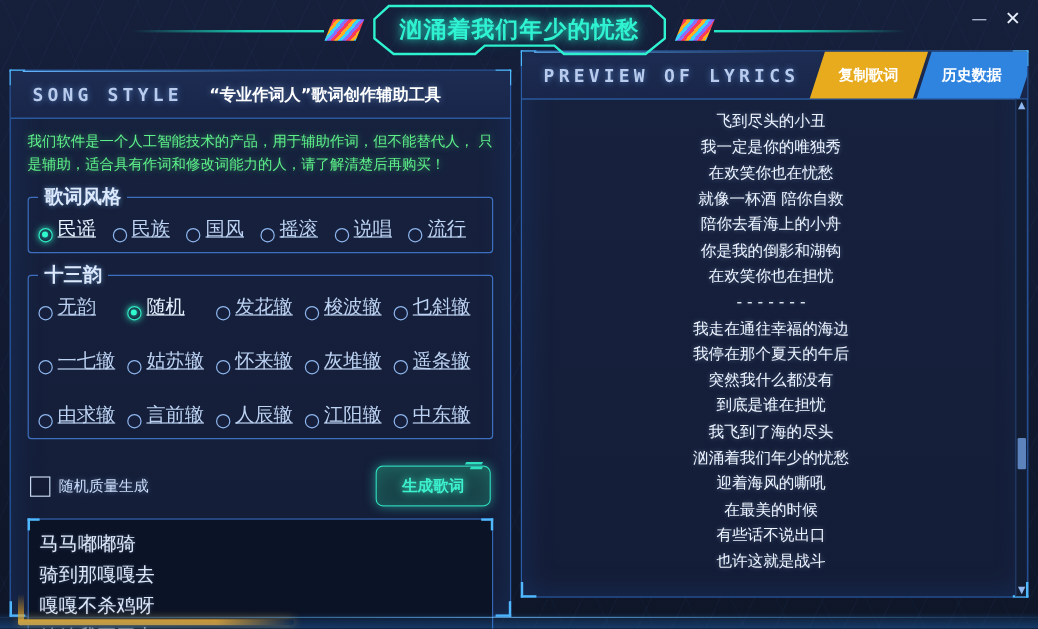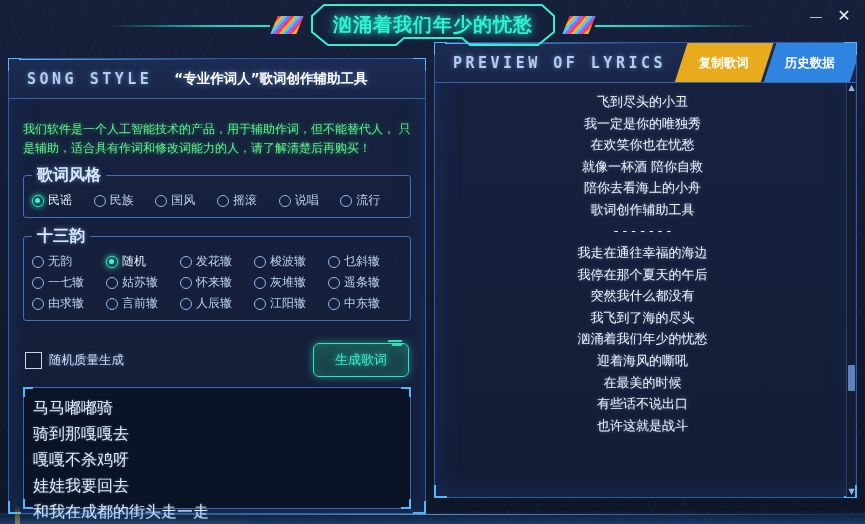--- a/index.html
+++ b/index.html
@@ -133,46 +133,47 @@
     margin-left: 3px;
   }
   .head-btn span { transform: skewX(18deg); display: block; }
   .head-btn.copy { background: #e8ab1e; width: 86px; }
   .head-btn.hist { background: #2f84e0; width: 86px; padding-right: 20px; }
 
   .panel-body { position: relative; height: calc(100% - 40px); }
 
   
   .notice {
-    margin: 21px 14px 6px 14px;
+    margin: 10px 14px 6px 14px;
     font-size: 12px; line-height: 1.55;
     color: #5ef08a;
     text-shadow: 0 0 5px rgba(70,235,120,0.55);
   }
   fieldset.group {
     position: relative;
     margin: 8px 14px 0 14px;
     border: 1px solid #3c6fbd;
     border-radius: 3px;
     padding: 6px 8px 8px 8px;
   }
   fieldset.group legend {
     padding: 0 5px;
     font-size: 16px; font-weight: bold;
     color: #dce8fb;
     text-shadow: 0 0 4px rgba(130,190,255,0.6);
   }
   .radio-row { display: flex; }
-  .radio-grid { display: grid; grid-template-columns: repeat(5, 1fr); row-gap: 4px; }
+  .radio-grid { display: grid; grid-template-columns: repeat(5, 1fr); row-gap: 24px; }
   .radio {
-    display: flex; align-items: center;
-    font-size: 12px;
+    display: flex; align-items: flex-end;
+    font-size: 16px;
     color: #bcd2f2;
     cursor: pointer;
     white-space: nowrap;
+    text-decoration: underline;
   }
   .radio-row .radio { flex: 1; }
   .dot {
     width: 12px; height: 12px; border-radius: 50%;
     border: 1.5px solid #8fb7ef;
     background: #16203c;
     margin-right: 4px;
     flex: none;
     position: relative;
   }
@@ -200,21 +201,21 @@
   .chk-label { font-size: 12.5px; color: #cbdcf6; text-shadow: 0 0 4px rgba(140,190,255,0.45); }
   .spacer { flex: 1; }
   .gen-btn {
     position: relative;
     width: 96px; height: 34px;
     display: flex; align-items: center; justify-content: center;
     background: linear-gradient(180deg, #1b4f50 0%, #173f46 100%);
     border: 1.5px solid #2fe0c0;
     border-radius: 6px;
     color: #3cf0cd;
-    font-size: 13px; font-weight: normal;
+    font-size: 13px; font-weight: bold;
     text-shadow: 0 0 7px rgba(60,240,205,0.9);
     box-shadow: 0 0 9px rgba(47,224,192,0.55), inset 0 0 12px rgba(47,224,192,0.18);
     cursor: pointer;
   }
   .gen-btn::before, .gen-btn::after {
     content: ""; position: absolute; background: #2fe0c0;
   }
   .gen-btn::before { right: 6px; top: -4px; width: 14px; height: 2px; transform: skewX(-30deg); }
   .gen-btn::after  { right: 6px; top: 0px;  width: 10px; height: 2px; transform: skewX(-30deg); }
 
@@ -474,25 +475,27 @@
       </div>
     </div>
 
     <div class="panel-body">
       <div class="lyrics" id="lyrics-list">
           <div>飞到尽头的小丑</div>
           <div>我一定是你的唯独秀</div>
           <div>在欢笑你也在忧愁</div>
           <div>就像一杯酒 陪你自救</div>
           <div>陪你去看海上的小舟</div>
-          <div>歌词创作辅助工具</div>
+          <div>你是我的倒影和湖钩</div>
+          <div>在欢笑你也在担忧</div>
           <div>- - - - - - -</div>
           <div>我走在通往幸福的海边</div>
           <div>我停在那个夏天的午后</div>
           <div>突然我什么都没有</div>
+          <div>到底是谁在担忧</div>
           <div>我飞到了海的尽头</div>
           <div>汹涌着我们年少的忧愁</div>
           <div>迎着海风的嘶吼</div>
           <div>在最美的时候</div>
           <div>有些话不说出口</div>
           <div>也许这就是战斗</div>
         </div>
       <div class="scrollbar">
         <div class="sb-arrow up">▲</div>
         <div class="sb-thumb"></div>

